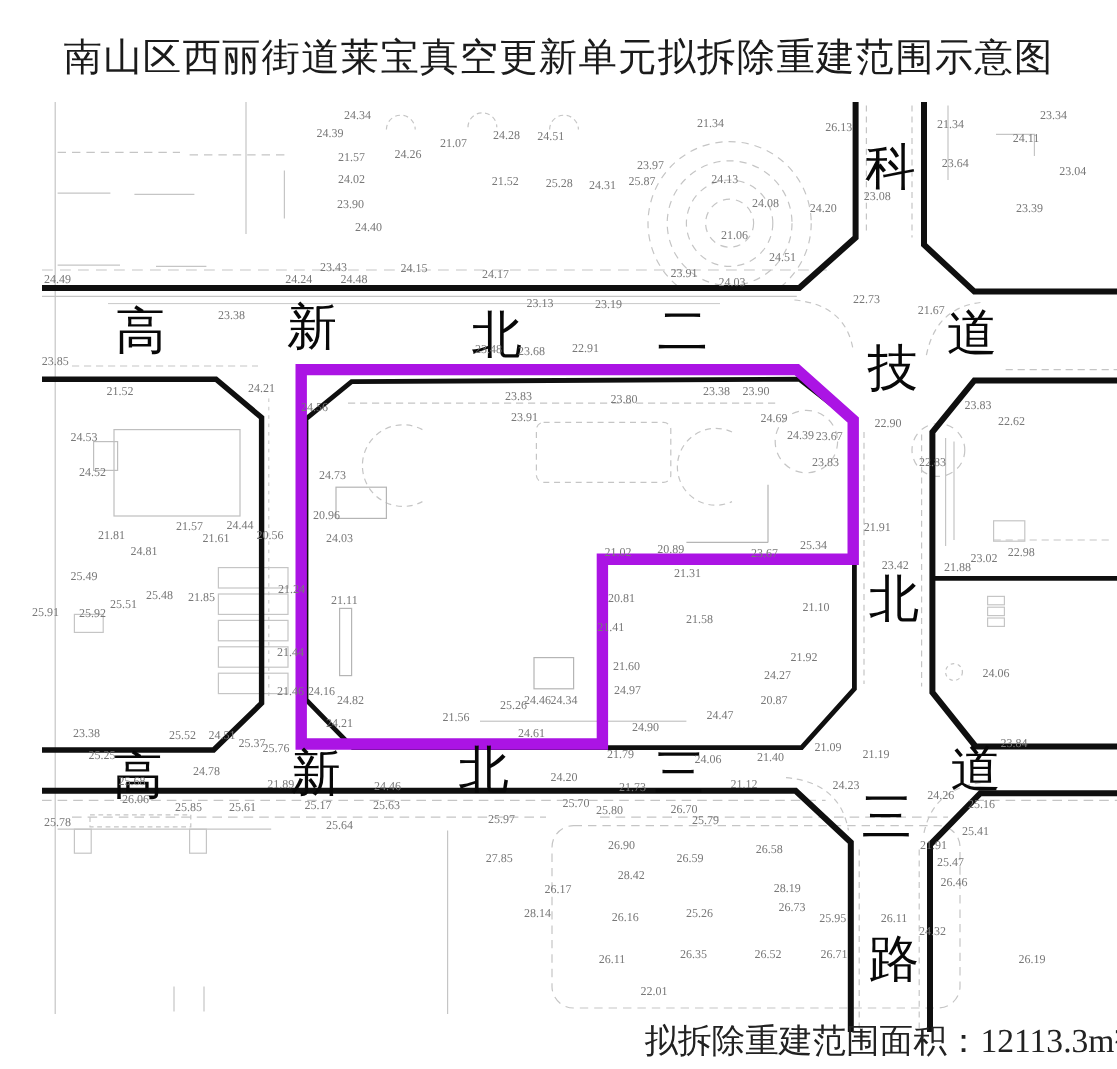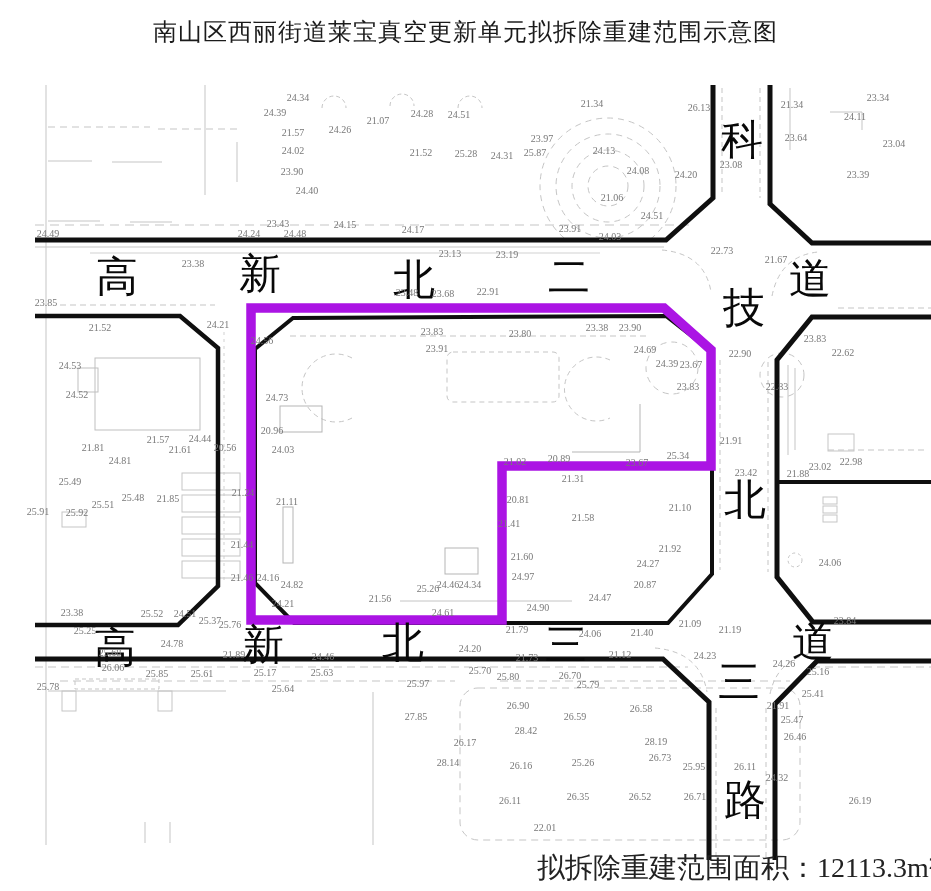--- a/index.html
+++ b/index.html
@@ -1,19 +1,19 @@
 <!DOCTYPE html>
 <html><head>
 <meta charset="utf-8">
 <style>
   html,body{margin:0;padding:0;background:#ffffff;}
   .page{position:relative;width:931px;height:891px;background:#ffffff;overflow:hidden;
         font-family:"Liberation Serif", serif;}
-  .map-title{position:absolute;top:16px;left:0;width:931px;text-align:center;
-             font-size:24px;color:#1b1b1b;letter-spacing:1px;white-space:nowrap;}
+  .map-title{position:absolute;top:26px;left:0;width:931px;text-align:center;
+             font-size:32px;color:#1b1b1b;letter-spacing:1px;white-space:nowrap;}
   .map-footer{position:absolute;top:849px;left:537px;font-size:28px;color:#222;white-space:nowrap;}
   svg{position:absolute;top:0;left:0;}
   text{font-family:"Liberation Serif", serif;}
   .elev{fill:#787878;font-size:10px;}
   .roadchar{fill:#080808;font-size:42px;}
 </style>
 </head>
 <body>
 
 <div class="page">

